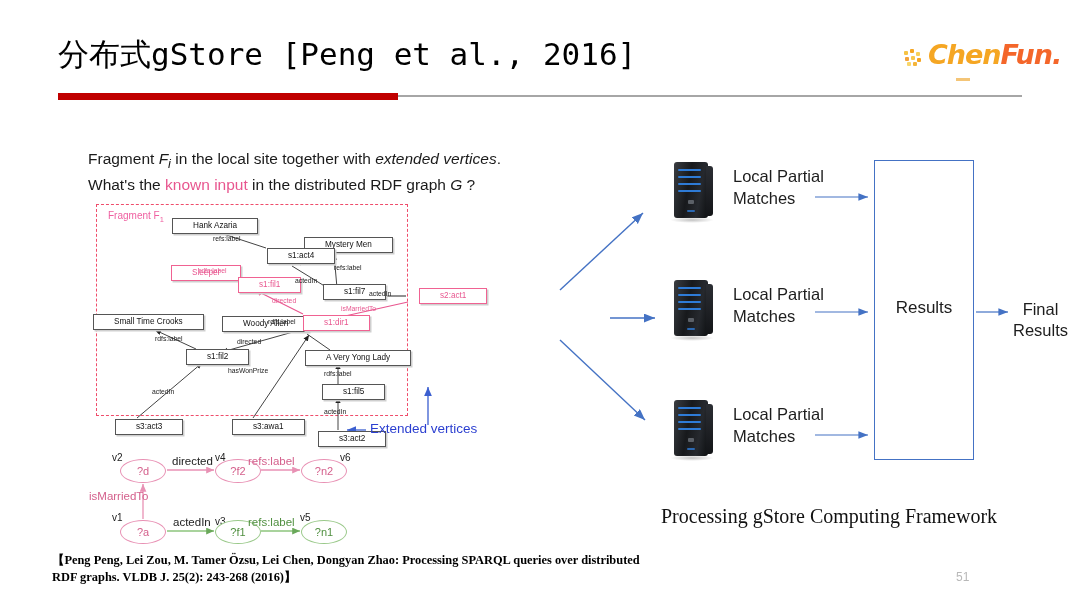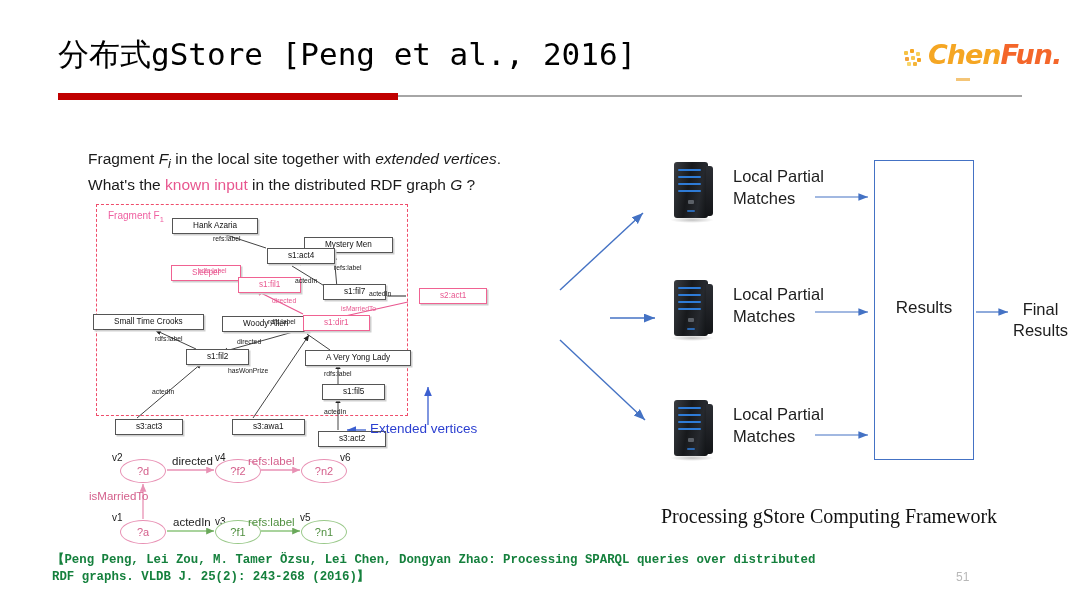--- a/index.html
+++ b/index.html
@@ -81,22 +81,22 @@
     border:1.6px solid #4472c4;box-sizing:border-box;background:#fff;}
   .assembly-text{position:absolute;left:874px;top:298px;width:100px;text-align:center;
     font-size:17px;color:#1d1d1d;}
   .final{position:absolute;left:1013px;top:299px;font-size:16.5px;color:#1d1d1d;
     line-height:21px;text-align:center;white-space:nowrap;}
   .framework{position:absolute;left:661px;top:505px;font-family:"Liberation Serif",serif;
     font-size:20px;color:#111;white-space:nowrap;}
 
   
   .cite{position:absolute;left:52px;top:552px;width:800px;
-    font-family:Liberation Mono, monospace;font-weight:bold;font-size:12.4px;
-    color:#15803d;line-height:17px;}
+    font-family:Liberation Serif, serif;font-weight:bold;font-size:12.4px;
+    color:#000000;line-height:17px;}
   .pageno{position:absolute;left:956px;top:570px;font-size:12px;color:#b8b8b8;}
 
   svg.ov{position:absolute;left:0;top:0;width:1080px;height:608px;pointer-events:none;}
 </style>
 </head>
 <body>
 
 <div class="slide">
 
   <div class="title">分布式gStore [Peng et al., 2016]</div>

